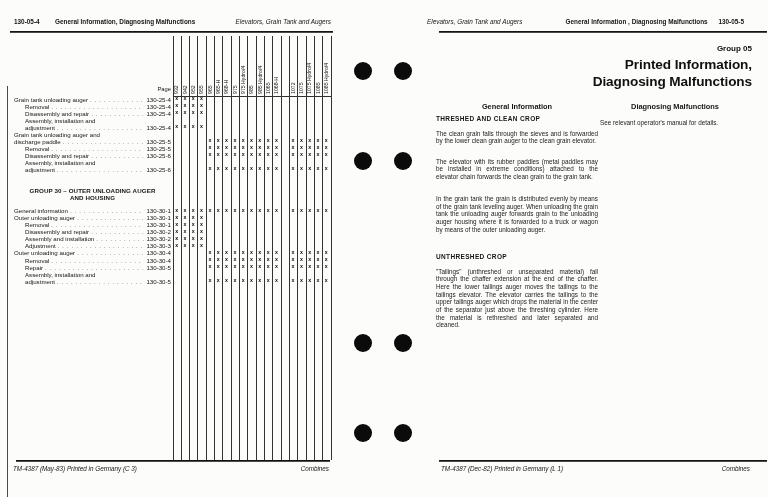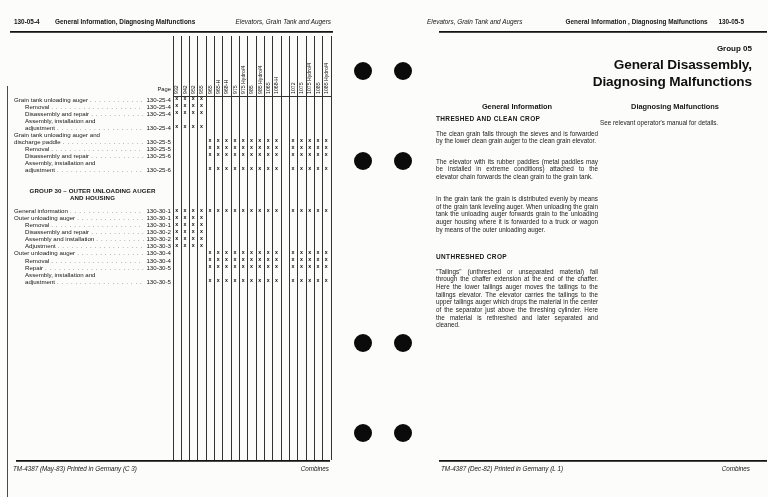--- a/index.html
+++ b/index.html
@@ -372,21 +372,21 @@
   <div class="page" id="right-page">
     <div class="abs it hdr6" style="left:43px;top:17.5px">Elevators, Grain Tank and Augers</div>
     <div class="abs hdr6" style="left:40px;top:17.5px;width:320px;text-align:right">
       <span class="b">General Information , Diagnosing Malfunctions</span>
       <span class="b" style="margin-left:9px">130-05-5</span>
     </div>
     <div class="rule" style="left:55px;top:30.5px;width:328px"></div>
 
     <div class="grouplabel" style="left:120px;top:44px;width:248px">Group 05</div>
     <div class="bigtitle" style="left:60px;top:56px;width:308px">
-      <div>General Disassembly,</div>
+      <div>Printed Information,</div>
       <div>Diagnosing Malfunctions</div>
     </div>
 
     <div class="colhead" style="left:52px;top:101.5px;width:162px">General Information</div>
     <div class="subhead" style="left:52px;top:114.5px">THRESHED AND CLEAN CROP</div>
     <div class="para" style="left:52px;top:129.5px;width:162px">The clean grain falls through the sieves and is forwarded by the lower clean grain auger to the clean grain elevator.</div>
     <div class="para" style="left:52px;top:157.5px;width:162px">The elevator with its rubber paddles (metal paddles may be installed in extreme conditions) attached to the elevator chain forwards the clean grain to the grain tank.</div>
     <div class="para" style="left:52px;top:195px;width:162px">In the grain tank the grain is distributed evenly by means of the grain tank leveling auger. When unloading the grain tank the unloading auger forwards grain to the unloading auger housing where it is forwarded to a truck or wagon by means of the outer unloading auger.</div>
     <div class="subhead" style="left:52px;top:252.5px">UNTHRESHED CROP</div>
     <div class="para" style="left:52px;top:267.5px;width:162px">"Tailings" (unthreshed or unseparated material) fall through the chaffer extension at the end of the chaffer. Here the lower tailings auger moves the tailings to the tailings elevator. The elevator carries the tailings to the upper tailings auger which drops the material in the center of the separator just above the threshing cylinder. Here the material is rethreshed and later separated and cleaned.</div>

